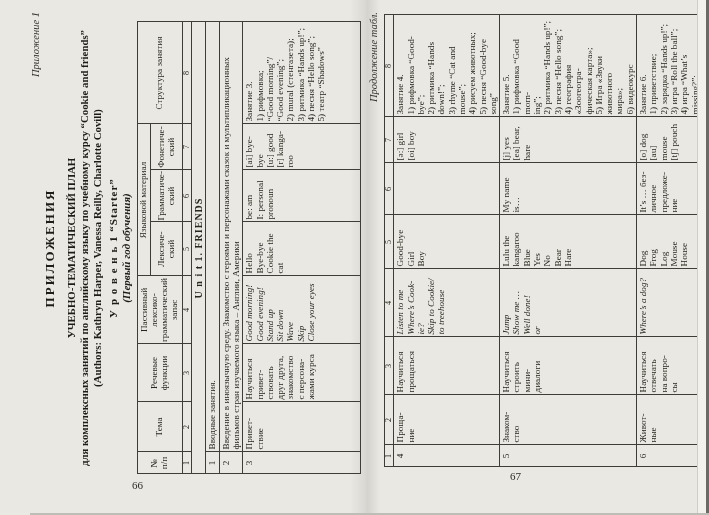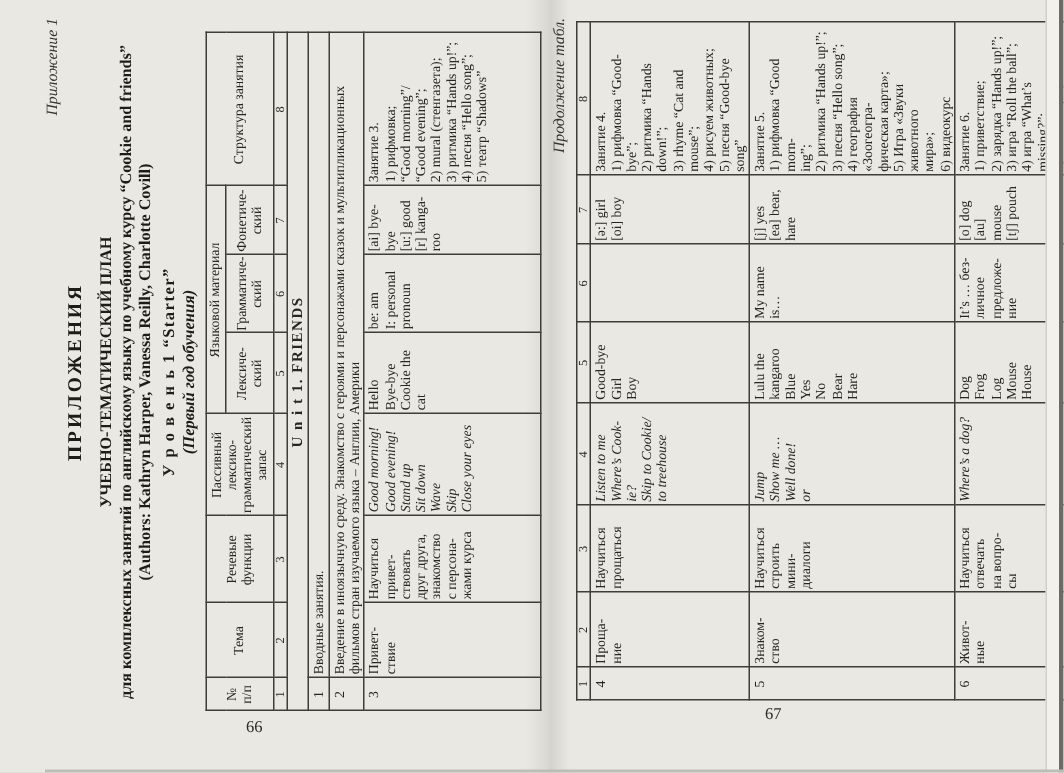--- a/index.html
+++ b/index.html
@@ -85,21 +85,21 @@
   tr.r3 td { height: 118px; }
   tr.r4 td { height: 94px; }
   tr.r5 td { height: 106px; }
   tr.r6 td { height: 86px; }
 
   .page-number {
     position: absolute;
     font-size: 11px;
     color: #2c2b25;
   }
-  #pn66 { left: 164px; top: 479px; }
+  #pn66 { left: 132px; top: 479px; }
   #pn67 { left: 510px; top: 470px; }
 </style>
 </head>
 <body>
 
 <div class="spread">
   <div class="gutter-shadow"></div>
 
   <div>
     <div class="rot-block" id="page66-content">

